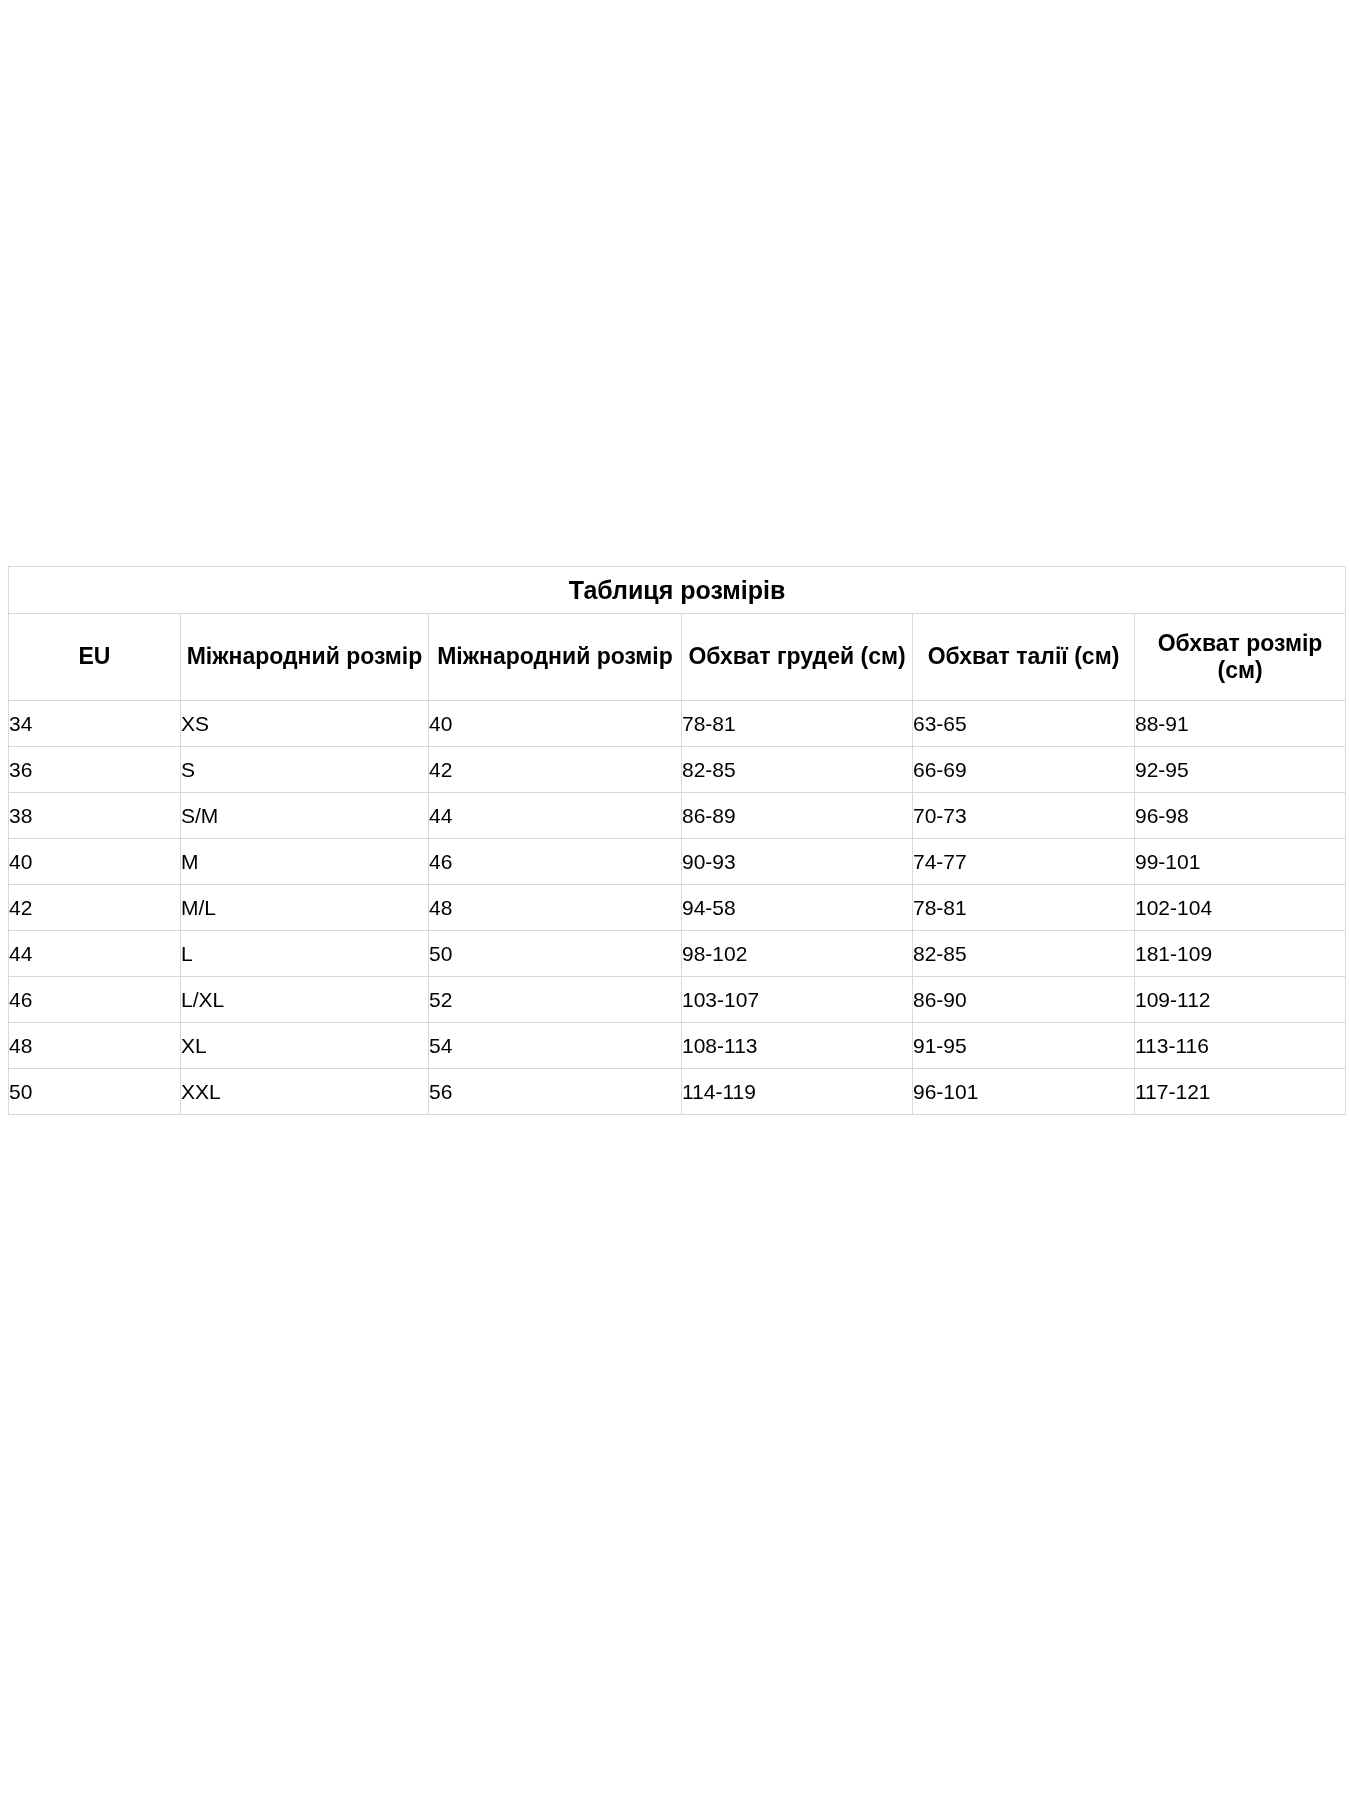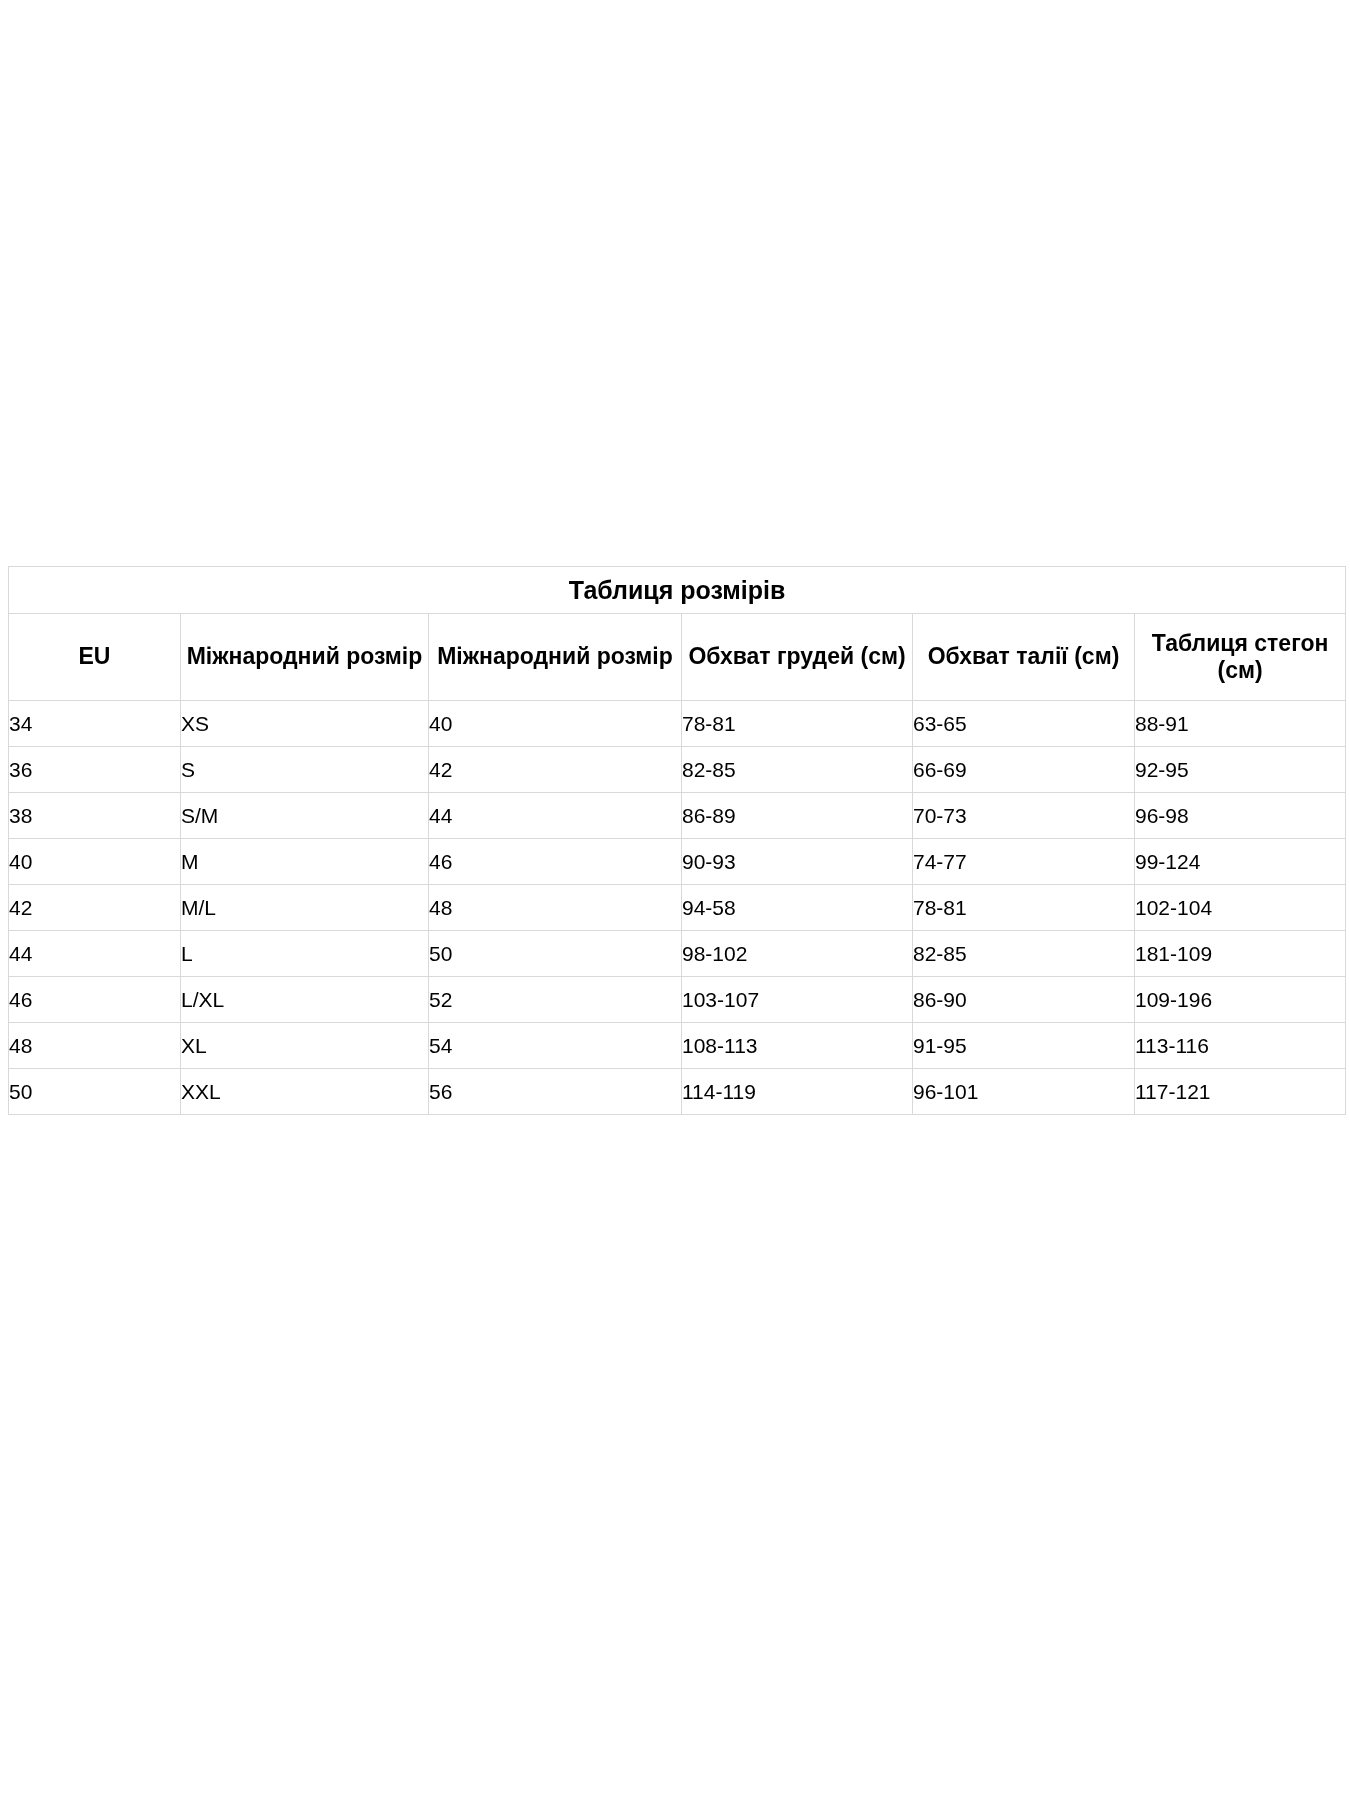--- a/index.html
+++ b/index.html
@@ -90,21 +90,21 @@
       <tbody>
         <tr>
           <td class="title-cell" colspan="6">Таблиця розмірів</td>
         </tr>
         <tr>
           <td class="head-cell">EU</td>
           <td class="head-cell">Міжнародний розмір</td>
           <td class="head-cell">Міжнародний розмір</td>
           <td class="head-cell">Обхват грудей (см)</td>
           <td class="head-cell">Обхват талії (см)</td>
-          <td class="head-cell">Таблиця стегон (см)</td>
+          <td class="head-cell">Обхват розмір (см)</td>
         </tr>
 
         <tr>
           <td class="body-cell first-col">34</td>
           <td class="body-cell">XS</td>
           <td class="body-cell">40</td>
           <td class="body-cell">78-81</td>
           <td class="body-cell">63-65</td>
           <td class="body-cell">88-91</td>
         </tr>
@@ -123,21 +123,21 @@
           <td class="body-cell">86-89</td>
           <td class="body-cell">70-73</td>
           <td class="body-cell">96-98</td>
         </tr>
         <tr>
           <td class="body-cell first-col">40</td>
           <td class="body-cell">M</td>
           <td class="body-cell">46</td>
           <td class="body-cell">90-93</td>
           <td class="body-cell">74-77</td>
-          <td class="body-cell">99-124</td>
+          <td class="body-cell">99-101</td>
         </tr>
         <tr>
           <td class="body-cell first-col">42</td>
           <td class="body-cell">M/L</td>
           <td class="body-cell">48</td>
           <td class="body-cell">94-58</td>
           <td class="body-cell">78-81</td>
           <td class="body-cell">102-104</td>
         </tr>
         <tr>
@@ -147,21 +147,21 @@
           <td class="body-cell">98-102</td>
           <td class="body-cell">82-85</td>
           <td class="body-cell">181-109</td>
         </tr>
         <tr>
           <td class="body-cell first-col">46</td>
           <td class="body-cell">L/XL</td>
           <td class="body-cell">52</td>
           <td class="body-cell">103-107</td>
           <td class="body-cell">86-90</td>
-          <td class="body-cell">109-196</td>
+          <td class="body-cell">109-112</td>
         </tr>
         <tr>
           <td class="body-cell first-col">48</td>
           <td class="body-cell">XL</td>
           <td class="body-cell">54</td>
           <td class="body-cell">108-113</td>
           <td class="body-cell">91-95</td>
           <td class="body-cell">113-116</td>
         </tr>
         <tr>

